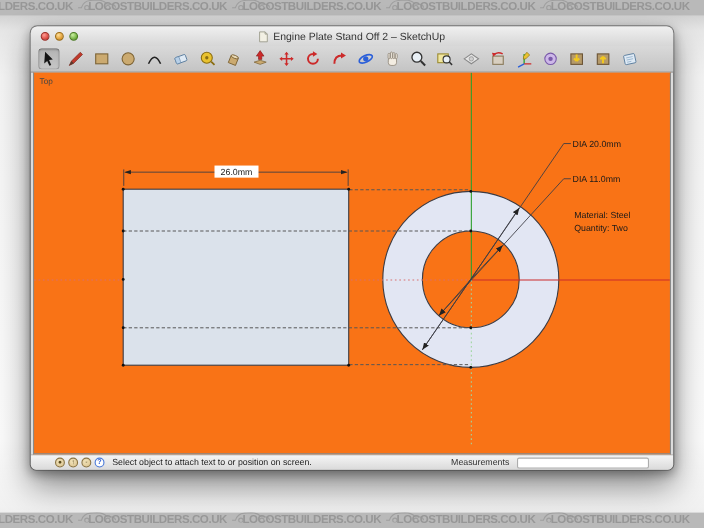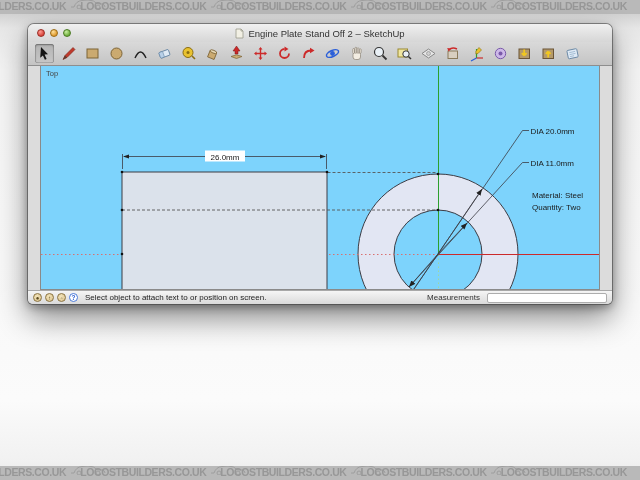--- a/index.html
+++ b/index.html
@@ -20,21 +20,21 @@
     position:absolute; left:-60px; bottom:0px; white-space:nowrap;
   }
   .wm-word {
     display:inline-block; margin-right:14px;
     font-size:10.5px; font-weight:bold; letter-spacing:-0.4px;
     color:#979797; line-height:13px;
   }
   .wm-car { position:absolute; top:-3px; }
   
   .window {
-    position:absolute; left:28px; top:24px; width:584px; height:280px;
+    position:absolute; left:28px; top:24px; width:584px; height:403px;
     border-radius:6px 6px 5px 5px;
     background:#dcdcdc;
     box-shadow:0 0 0 1px rgba(60,60,60,0.55), 0 14px 30px rgba(0,0,0,0.45), 0 3px 10px rgba(0,0,0,0.35);
     display:flex; flex-direction:column;
   }
   .titlebar {
     height:18px; flex:0 0 18px;
     background:linear-gradient(#f0f0f0,#d6d6d6);
     border-radius:6px 6px 0 0;
     position:relative; display:flex; align-items:center; justify-content:center;
@@ -55,34 +55,34 @@
   .tool {
     width:19px; height:19px; display:flex; align-items:center; justify-content:center;
     border-radius:3px;
   }
   .tool.active {
     background:linear-gradient(#b4b4b4,#c6c6c6);
     box-shadow:inset 0 1px 2px rgba(0,0,0,0.35), inset 0 0 0 0.5px #8f8f8f;
   }
   
   .canvas {
-    flex:1 1 auto; margin:0 12px;
-    background:#7dd3fc;
+    flex:1 1 auto; margin:0 2px;
+    background:#f97316;
     border:1px solid #8a8a8a; border-top:none;
     position:relative; overflow:hidden;padding-left:28px;
   }
   .view-label { position:absolute; left:5px; top:3px; font-size:7.5px; color:#444; z-index:5; }
   .canvas svg.scene { position:absolute; left:0; top:0; }
   
   .statusbar {
     height:14px; flex:0 0 14px;
     background:linear-gradient(#f5f5f5,#dadada);
     border-top:1px solid #a8a8a8;
     border-radius:0 0 5px 5px;
-    display:flex; align-items:center; padding:0 5px; gap:3px;
+    display:flex; align-items:center; padding:0 22px; gap:3px;
   }
   .sb-circle { width:9px; height:9px; border-radius:50%; display:flex; align-items:center; justify-content:center; }
   .sb-tan { background:radial-gradient(circle at 40% 35%,#f2e4bb,#d9c08a); border:0.5px solid #8a7340; color:#5a4a1e; font-size:6px; line-height:6px; }
   .sb-help { background:#fff; border:1.5px solid #4a7ad9; color:#2a5ad0; font-size:6.5px; font-weight:bold; line-height:6px; }
   .sb-hint { font-size:8px; color:#222; margin-left:4px; }
   .sb-spacer { flex:1; }
   .sb-meas-label { font-size:8px; color:#333; margin-right:4px;margin-left:32px; }
   .sb-meas-input {
     width:120px; height:10px; font-size:8px; padding:0 2px;
     border:1px solid #adadad; border-radius:2px; background:#fff;

